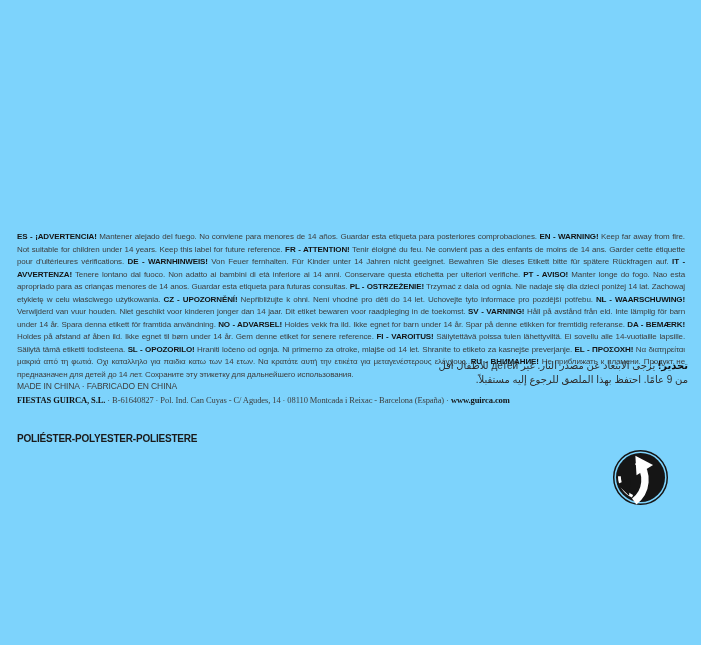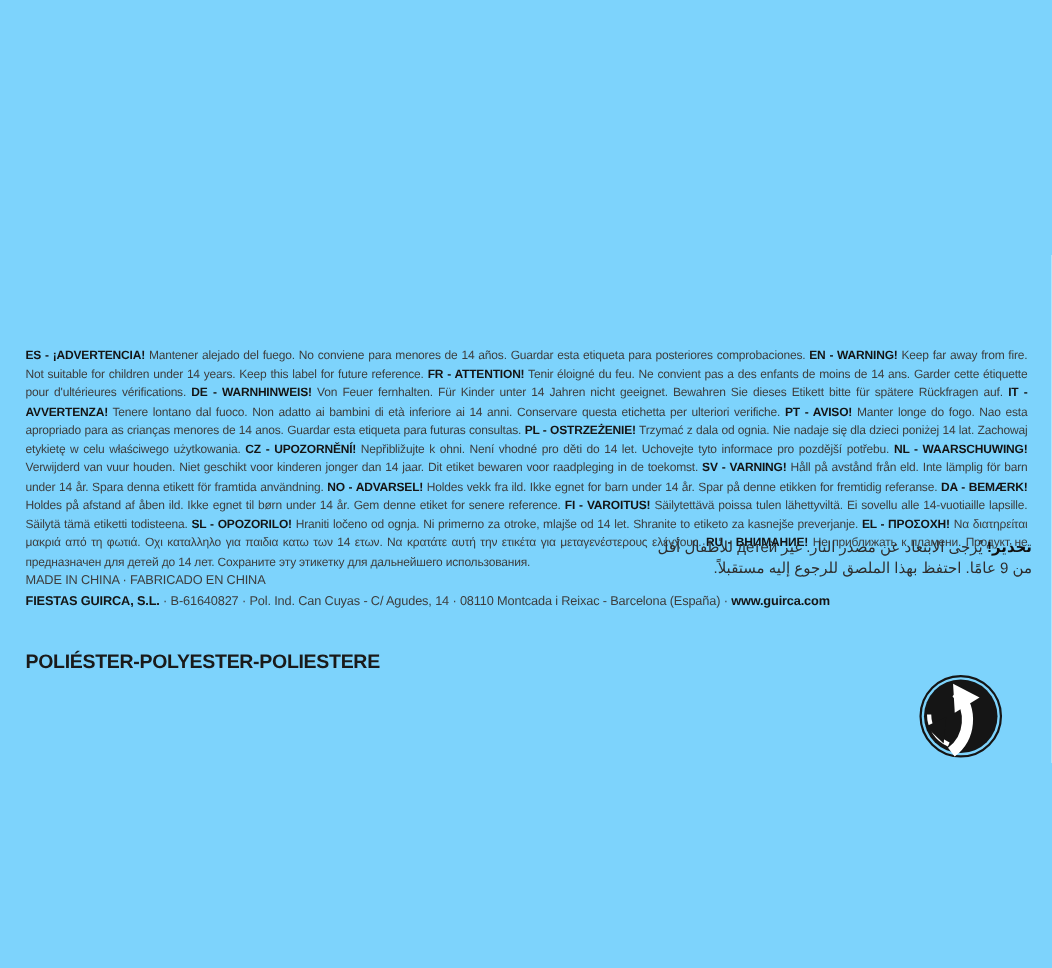--- a/index.html
+++ b/index.html
@@ -58,30 +58,31 @@
     white-space: nowrap;
   }
   .company-line {
     position: absolute;
     left: 17px;
     top: 394.5px;
     font-size: 8.5px;
     letter-spacing: -0.1px;
     color: #3d3d3d;
     white-space: nowrap;
+    font-family: Liberation Serif, serif;
   }
   .company-line .bold {
     font-weight: 700;
     color: #141414;
   }
   .material-line {
     position: absolute;
     left: 17px;
     top: 433px;
-    font-size: 13px;
+    font-size: 10px;
     font-weight: 700;
     letter-spacing: -0.2px;
     color: #1a1a1a;
     white-space: nowrap;
   }
   .green-dot {
     position: absolute;
     left: 612px;
     top: 449px;
     width: 57px;

